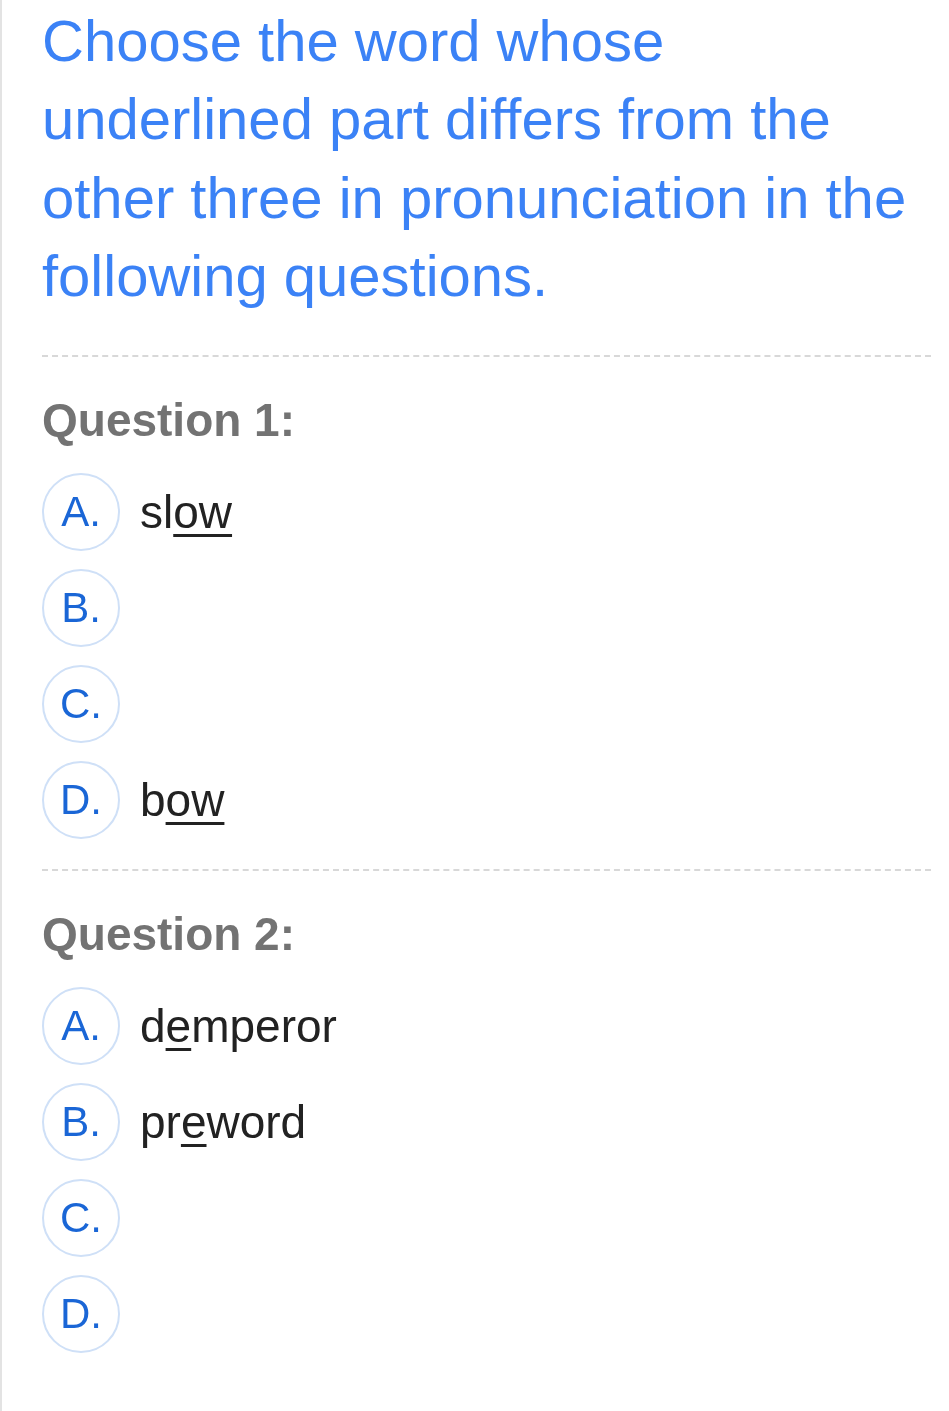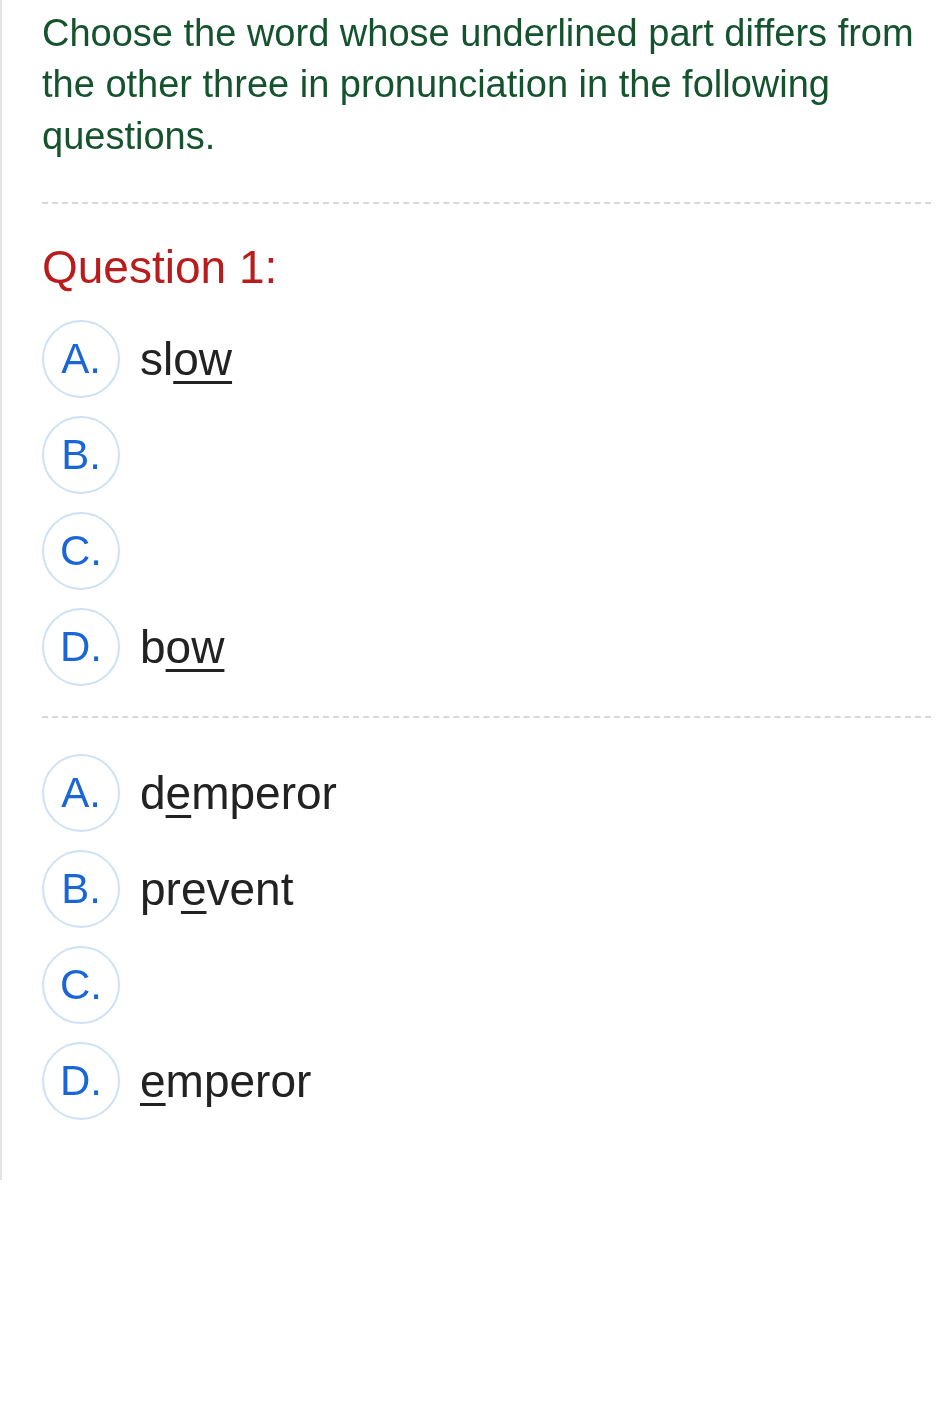--- a/index.html
+++ b/index.html
@@ -1,21 +1,21 @@
 <!DOCTYPE html>
 <html><head>
 <meta charset="utf-8">
 <style>
   * { box-sizing: border-box; margin: 0; padding: 0; }
   html, body { width: 949px; font-family: Arial, Helvetica, sans-serif; background: #fff; color: #222; }
   .page { border-left: 2px solid #e3e3e3; padding: 0 18px 30px 40px; }
-  .instructions { font-size: 38px; line-height: 1.35; padding-top: 8px; padding-bottom: 40px; color: #14532d; }
+  .instructions { font-size: 58px; line-height: 1.35; padding-top: 2px; padding-bottom: 40px; color: #3b82f6; }
   .divider { border: none; border-top: 2px dashed #d8d8d8; margin: 0; }
   .qblock { padding-top: 36px; padding-bottom: 30px; }
-  .qtitle { font-size: 46px; font-weight: 400; color: #b91c1c; margin-bottom: 26px; }
+  .qtitle { font-size: 46px; font-weight: 700; color: #737373; margin-bottom: 26px; }
   .options { display: flex; flex-direction: column; gap: 18px; }
   .option-row { display: flex; align-items: center; gap: 20px; font-size: 46px; }
   .bubble {
     width: 78px; height: 78px; border-radius: 50%;
     border: 2px solid #cfe0f7;
     display: flex; align-items: center; justify-content: center;
     color: #1a66d6; background: #fff; flex-shrink: 0;
     font-size: 42px;
   }
   .opt-text { color: #222; }
@@ -51,37 +51,37 @@
         <div class="bubble">D.</div>
         <span class="opt-text"><span>b</span><span class="u">ow</span><span></span></span>
       </div>
 
     </div>
   </div>
 
   <hr class="divider">
 
   <div class="qblock">
+    <div class="qtitle">Question 2:</div>
     <div class="options">
 
       <div class="option-row">
         <div class="bubble">A.</div>
         <span class="opt-text"><span>d</span><span class="u">e</span><span>mperor</span></span>
       </div>
 
       <div class="option-row">
         <div class="bubble">B.</div>
-        <span class="opt-text"><span>pr</span><span class="u">e</span><span>vent</span></span>
+        <span class="opt-text"><span>pr</span><span class="u">e</span><span>word</span></span>
       </div>
 
       <div class="option-row">
         <div class="bubble">C.</div>
       </div>
 
       <div class="option-row">
         <div class="bubble">D.</div>
-        <span class="opt-text"><span></span><span class="u">e</span><span>mperor</span></span>
       </div>
 
     </div>
   </div>
 
 </div>
 
 </body></html>

